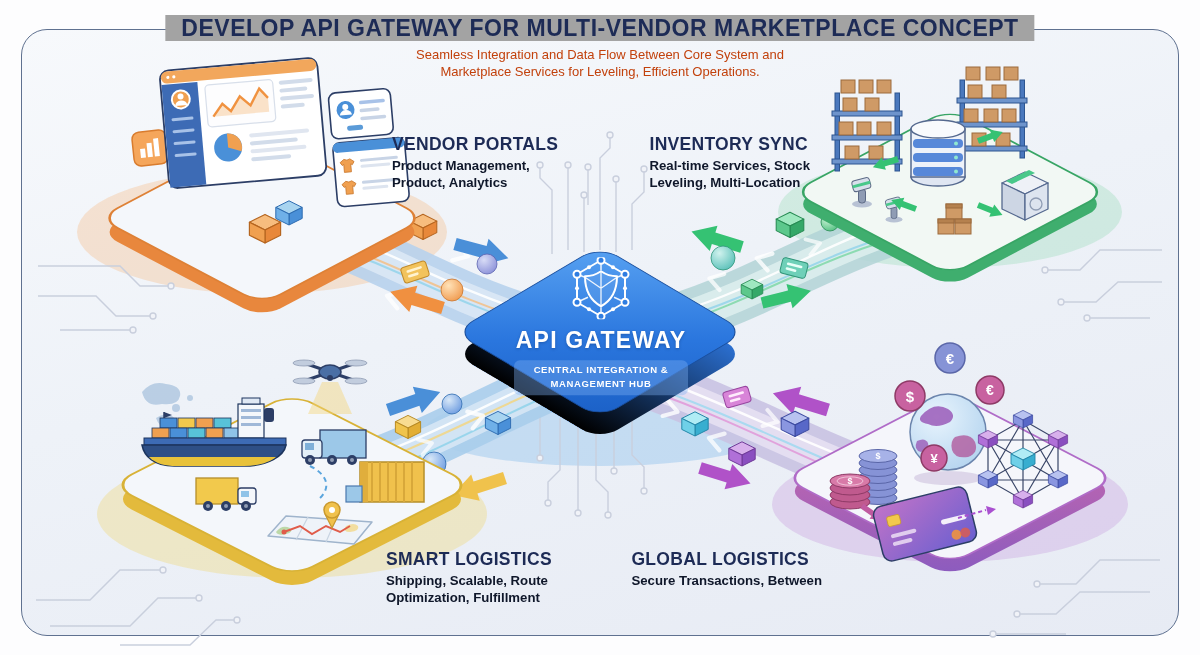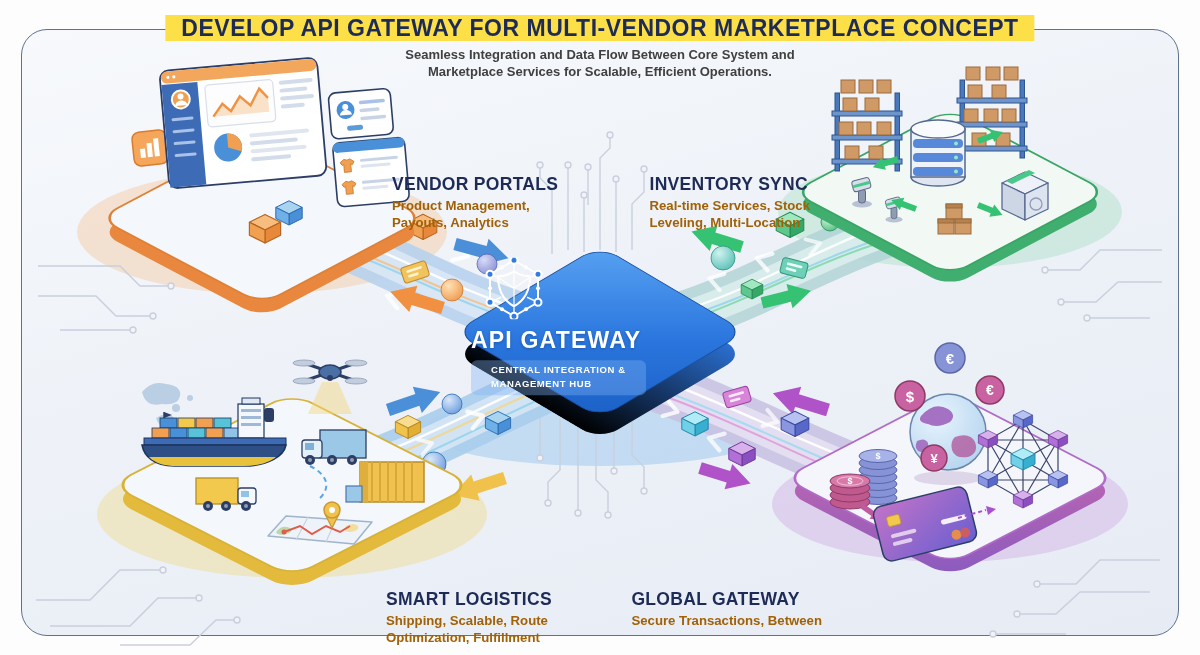--- a/index.html
+++ b/index.html
@@ -4,30 +4,30 @@
 <style>
   html,body{margin:0;padding:0;background:#ffffff;}
   .canvas{position:relative;width:1200px;height:655px;background:#fdfdfe;overflow:hidden;
           font-family:"Liberation Sans",sans-serif;}
   .panel{position:absolute;left:21px;top:29px;right:21px;bottom:19px;
          border:1.6px solid #5f7190;border-radius:26px;
          background:linear-gradient(165deg,#f7f9fc 0%,#eef2f8 45%,#e7ebf4 100%);}
   .scene{position:absolute;left:0;top:0;width:1200px;height:655px;}
   .scene text{font-family:"Liberation Sans",sans-serif;font-weight:bold;fill:#ffffff;}
   .title-wrap{position:absolute;left:50%;top:15px;transform:translateX(-50%);white-space:nowrap;}
-  .title-wrap span{background:#fde047;padding:0 16px;font-size:23px;font-weight:800;
+  .title-wrap span{background:#a3a3a3;padding:0 16px;font-size:23px;font-weight:800;
                    letter-spacing:.5px;color:#1d2b56;}
   .subtitle{position:absolute;left:0;right:0;top:46px;text-align:center;font-size:13px;
-            font-weight:700;color:#404040;line-height:1.32;}
+            font-weight:400;color:#c2410c;line-height:1.32;}
   .qlabel{position:absolute;color:#1d2b56;}
-  .qlabel .qtitle{font-size:17.5px;font-weight:800;letter-spacing:.3px;margin-top:40px;}
-  .qlabel .qdesc{font-size:13.2px;font-weight:600;color:#a16207;line-height:1.28;margin-top:3px;}
+  .qlabel .qtitle{font-size:17.5px;font-weight:800;letter-spacing:.3px;}
+  .qlabel .qdesc{font-size:13.2px;font-weight:600;color:#0f172a;line-height:1.28;margin-top:3px;}
   .q-right{text-align:left;}
   .center-label{position:absolute;left:601px;top:326px;transform:translate(-50%,-50%);
-                color:#fff;width:260px;}
+                text-align:center;color:#fff;width:260px;}
   .center-title{font-size:23px;font-weight:800;letter-spacing:1.2px;margin-top:4px;
                 text-shadow:0 1px 3px rgba(15,55,120,.45);}
   .center-sub{display:inline-block;margin-top:6px;font-size:9.5px;font-weight:700;
               letter-spacing:.6px;background:rgba(130,180,245,.38);border-radius:6px;
               padding:3px 20px;line-height:1.5;}
 </style>
 </head>
 <body>
 
 <div class="canvas">
@@ -605,46 +605,46 @@
       <rect x="-105" y="-105" width="210" height="210" rx="26" transform="translate(600,354) scale(0.98,0.58) rotate(45)" fill="url(#gDiaSide)"></rect>
       <rect x="-105" y="-105" width="210" height="210" rx="26" transform="translate(600,332) scale(0.98,0.58) rotate(45)" fill="url(#gDiaTop)" stroke="#1a4f9e" stroke-width="1.2"></rect>
     </g>
   </svg>
 
   <div class="title-wrap">
     <span>DEVELOP API GATEWAY FOR MULTI-VENDOR MARKETPLACE CONCEPT</span>
   </div>
   <div class="subtitle">
     <div>Seamless Integration and Data Flow Between Core System and</div>
-    <div>Marketplace Services for Scalable, Efficient Operations.</div>
+    <div>Marketplace Services for Leveling, Efficient Operations.</div>
   </div>
 
   <div class="qlabel" style="left:392px;top:134px;">
     <div class="qtitle">VENDOR PORTALS</div>
     <div class="qdesc">
       <div>Product Management,</div>
-      <div>Payouts, Analytics</div>
+      <div>Product, Analytics</div>
     </div>
   </div>
   <div class="qlabel q-right" style="right:390px;top:134px;">
     <div class="qtitle">INVENTORY SYNC</div>
     <div class="qdesc">
       <div>Real-time Services, Stock</div>
       <div>Leveling, Multi-Location</div>
     </div>
   </div>
   <div class="qlabel" style="left:386px;top:549px;">
     <div class="qtitle">SMART LOGISTICS</div>
     <div class="qdesc">
       <div>Shipping, Scalable, Route</div>
       <div>Optimization, Fulfillment</div>
     </div>
   </div>
   <div class="qlabel q-right" style="right:378px;top:549px;">
-    <div class="qtitle">GLOBAL GATEWAY</div>
+    <div class="qtitle">GLOBAL LOGISTICS</div>
     <div class="qdesc">
       <div>Secure Transactions, Between</div>
     </div>
   </div>
 
   <div class="center-label">
     <svg width="86" height="62" viewBox="0 0 86 62">
       <g stroke="#ffffff" fill="none" stroke-linejoin="round">
         <path d="M43,3 L67,17 L67,45 L43,59 L19,45 L19,17 Z" stroke-width="2"></path>
         <path d="M43,3 L43,13 M67,17 L59,20 M67,45 L56,40 M43,59 L43,50 M19,45 L30,40 M19,17 L27,20" stroke-width="1.5" opacity=".9"></path>

